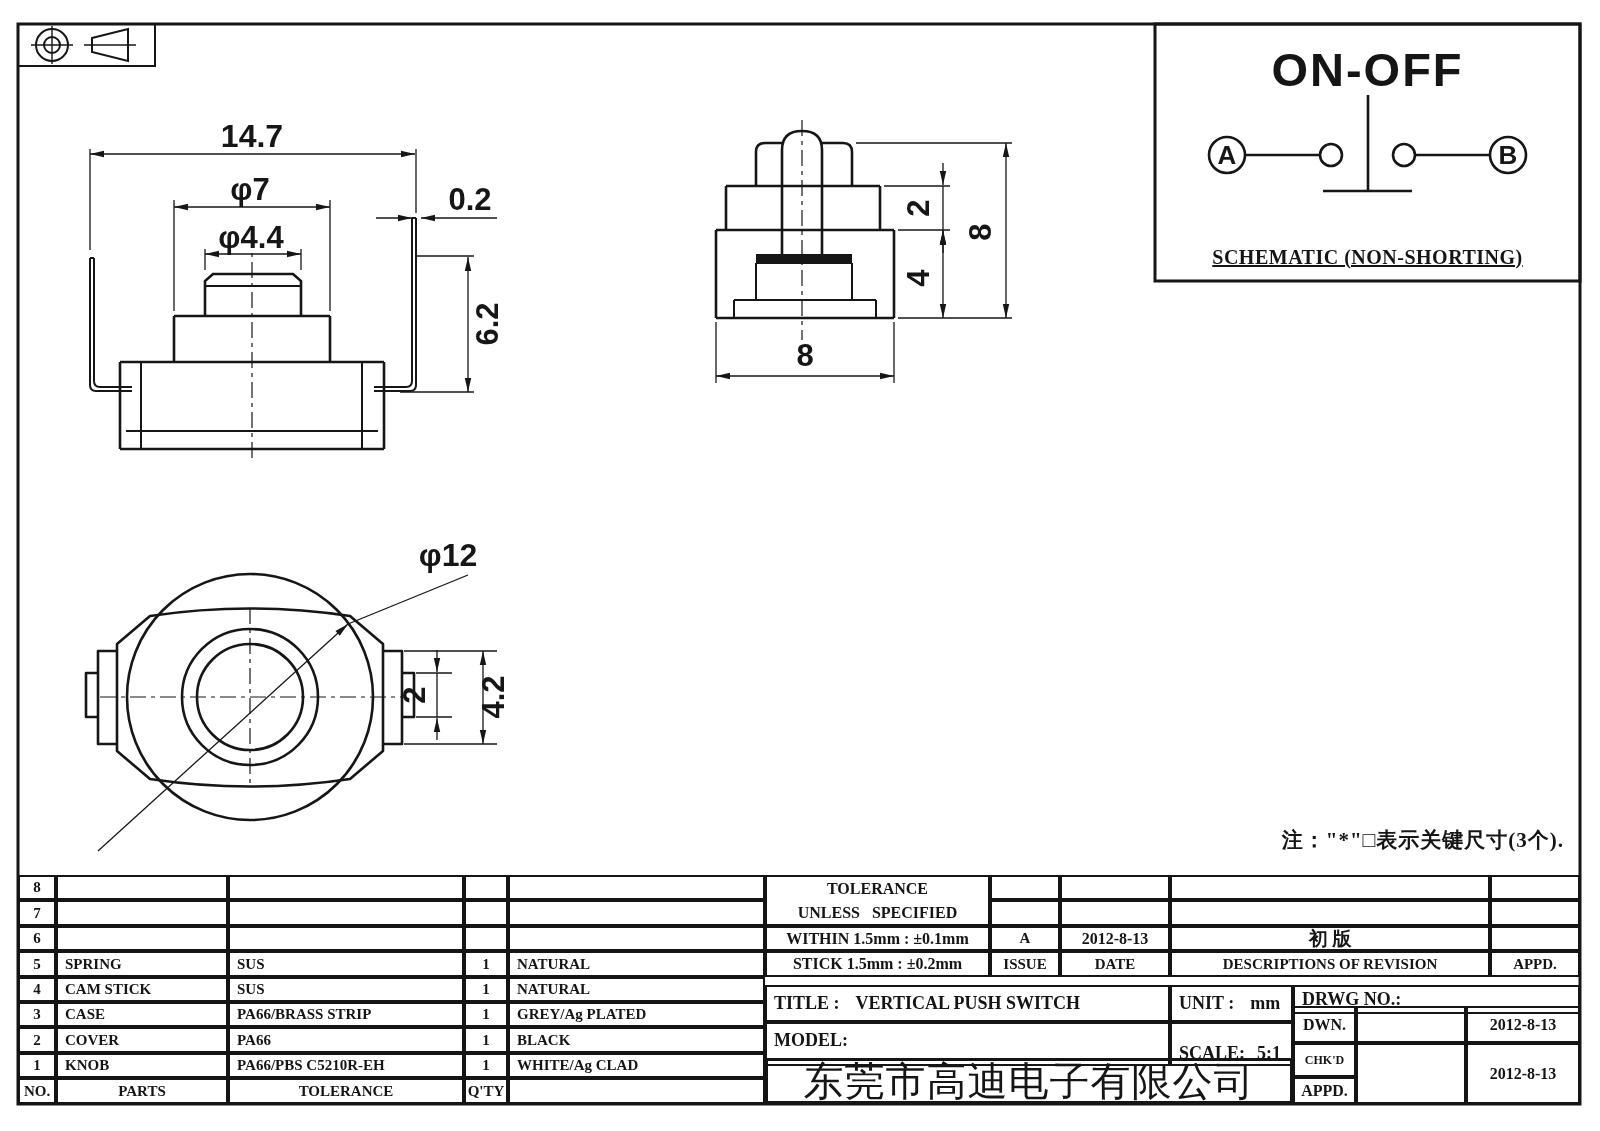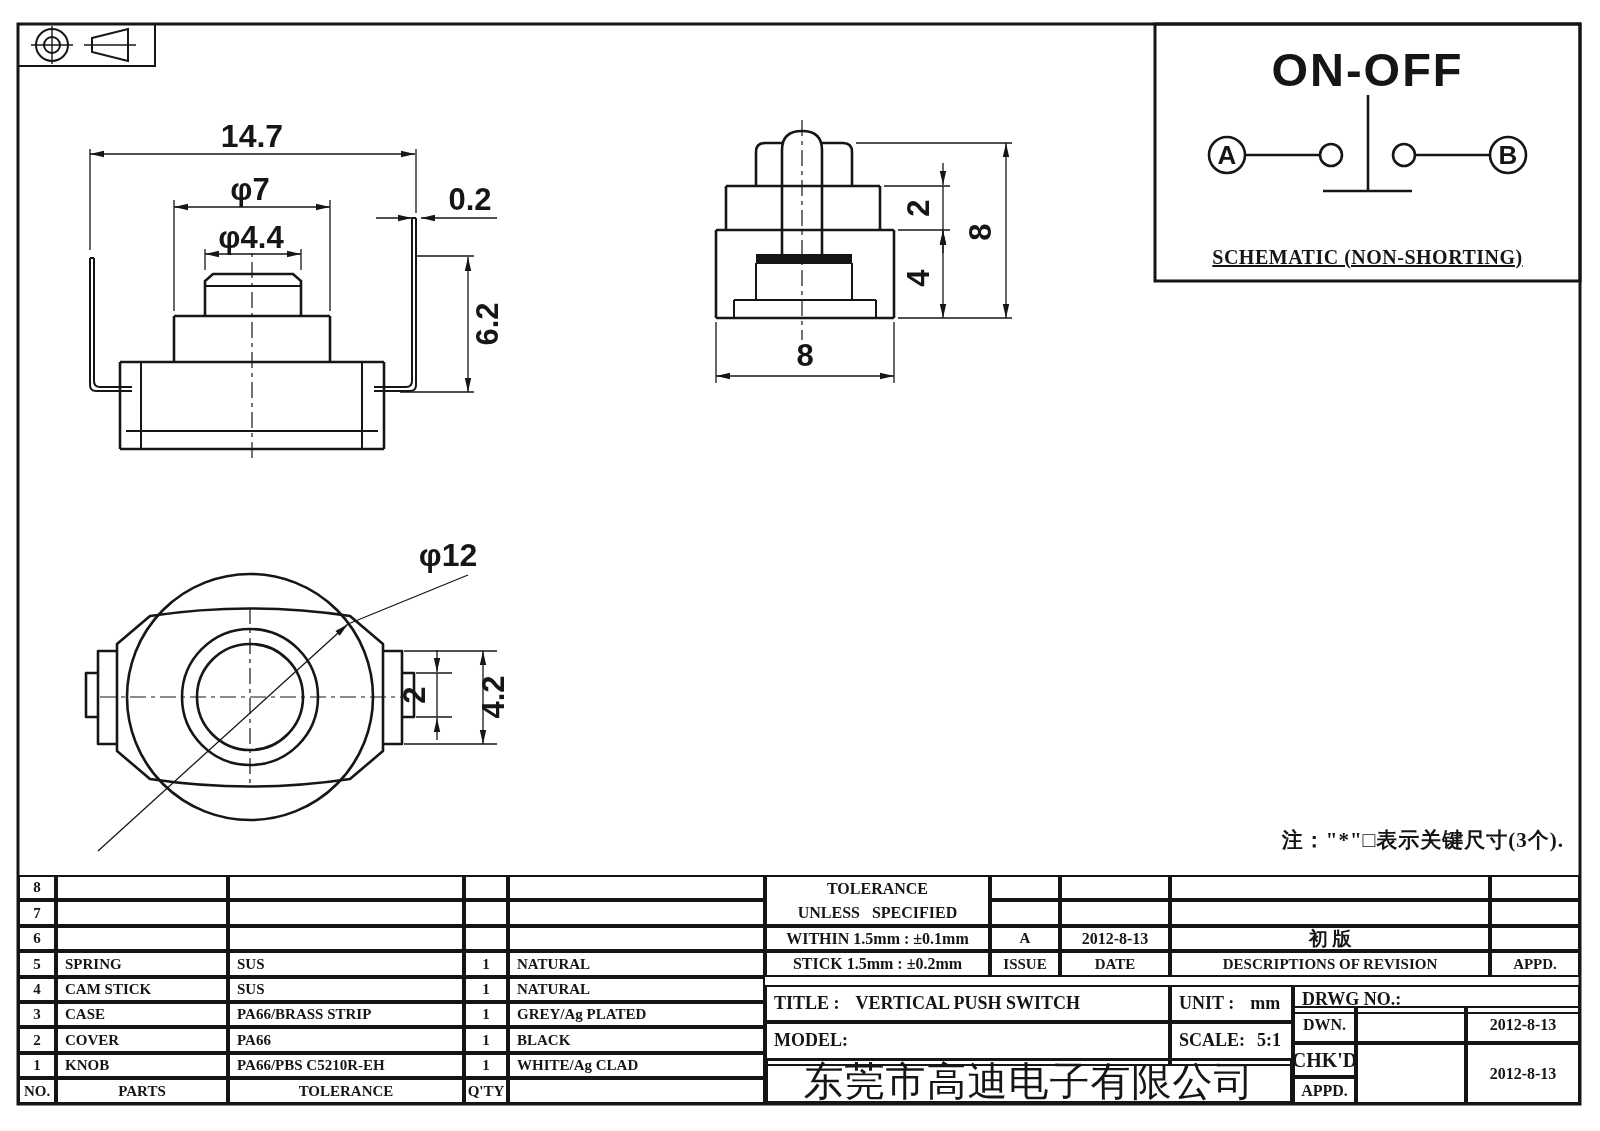--- a/index.html
+++ b/index.html
@@ -288,30 +288,30 @@
     <span>VERTICAL PUSH SWITCH</span>
   </div>
   <div class="c lft big" style="left:1170px;top:977px;width:123px;height:37px">
     <span>UNIT :</span>
         <span class="gap"></span>
     <span>mm</span>
   </div>
   <div class="c lft big" style="left:1293px;top:977px;width:287px;height:29px">DRWG NO.:</div>
 
   <div class="c lft big" style="left:765px;top:1014px;width:405px;height:44px;align-items:flex-start;padding-top:6px">MODEL:</div>
-  <div class="c lft big" style="left:1170px;top:1014px;width:123px;height:44px;align-items:flex-start;padding-top:6px">
+  <div class="c lft big" style="left:1170px;top:1014px;width:123px;height:44px;align-items:flex-end;padding-top:6px">
     <span>SCALE:</span>
         <span class="gap" style="width:12px"></span>
     <span>5:1</span>
   </div>
 
   <div class="c ctr" style="left:1293px;top:1006px;width:63px;height:37px;font-size:16px">DWN.</div>
   <div class="c" style="left:1356px;top:1006px;width:110px;height:37px"></div>
   <div class="c ctr" style="left:1466px;top:1006px;width:114px;height:37px;font-size:16px">2012-8-13</div>
-  <div class="c ctr" style="left:1293px;top:1043px;width:63px;height:34px;font-size:20px">CHK'D</div>
+  <div class="c ctr" style="left:1293px;top:1043px;width:63px;height:34px;font-size:12px">CHK'D</div>
   <div class="c ctr" style="left:1293px;top:1077px;width:63px;height:27px;font-size:16px">APPD.</div>
   <div class="c" style="left:1356px;top:1043px;width:110px;height:61px"></div>
   <div class="c ctr" style="left:1466px;top:1043px;width:114px;height:61px;font-size:16px">2012-8-13</div>
 
   <div class="c ctr company" style="left:765px;top:1058px;width:528px;height:46px">东莞市高迪电子有限公司</div>
 </div>
 
 </div>
 
 </body></html>

